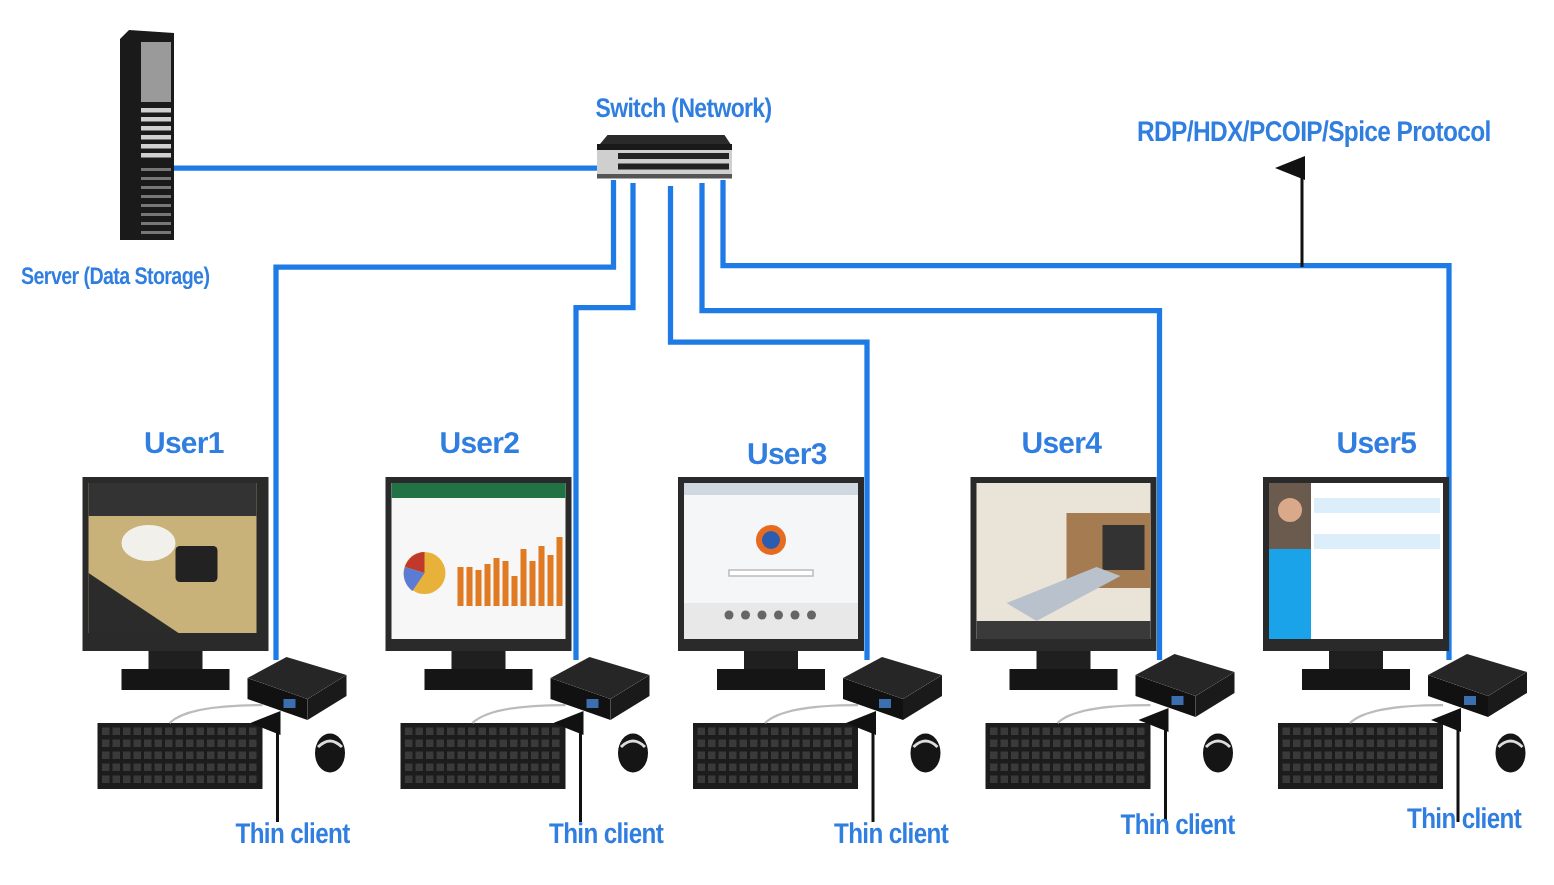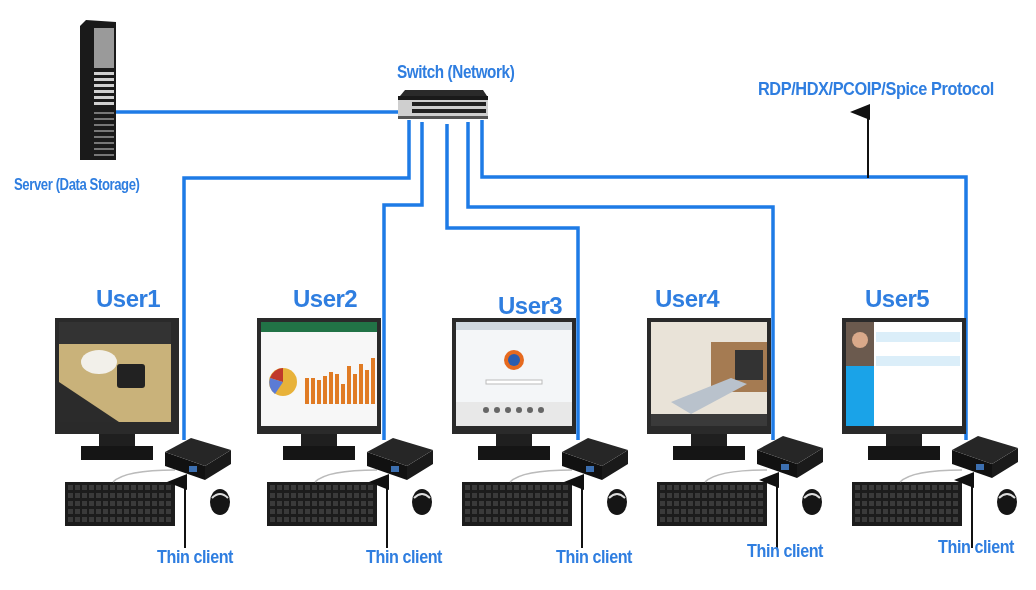--- a/index.html
+++ b/index.html
@@ -2,21 +2,21 @@
 <html><head>
 <meta charset="utf-8">
 <style>
   html, body { margin:0; padding:0; background:#ffffff; }
   body { width:1036px; height:590px; position:relative; overflow:hidden; font-family:"Liberation Sans", sans-serif; }
   #diagram { position:absolute; left:0; top:0; width:1036px; height:590px; }
   .lbl { position:absolute; color:#2f7ee0; font-family:"Liberation Sans", sans-serif; font-weight:bold; letter-spacing:-0.5px; white-space:nowrap; }
   .lbl-server { left:14px; top:176px; font-size:16px; transform:scaleX(0.82); transform-origin:left top; }
   .lbl-switch { left:397px; top:62px; font-size:18px; transform:scaleX(0.85); transform-origin:left top; }
   .lbl-proto { left:758px; top:78px; font-size:19px; transform:scaleX(0.86); transform-origin:left top; }
-  .lbl-user { font-size:24px; top:285px;text-align:right; }
+  .lbl-user { font-size:20px; top:285px;text-align:right; }
   .lbl-tc { font-size:19px; transform:scaleX(0.85); transform-origin:left top; }
 </style>
 </head>
 <body>
 
 <svg id="diagram" viewBox="0 0 1036 590" xmlns="http://www.w3.org/2000/svg">
   <defs>
     <marker id="ah" markerWidth="8" markerHeight="10" refX="4" refY="9" orient="auto">
       <path d="M0,10 L4,0 L8,10 Z" fill="#111"></path>
     </marker>
@@ -601,20 +601,20 @@
     </g>
 </svg>
 
 <div class="lbl lbl-server">Server (Data Storage)</div>
 <div class="lbl lbl-switch">Switch (Network)</div>
 <div class="lbl lbl-proto">RDP/HDX/PCOIP/Spice Protocol</div>
 
 <div class="lbl lbl-user" style="left:96px">User1</div>
 <div class="lbl lbl-user" style="left:293px">User2</div>
 <div class="lbl lbl-user" style="left:498px;top:292px">User3</div>
-<div class="lbl lbl-user" style="left:655px">User4</div>
-<div class="lbl lbl-user" style="left:865px">User5</div>
+<div class="lbl lbl-user" style="left:681px">User4</div>
+<div class="lbl lbl-user" style="left:891px">User5</div>
 
 <div class="lbl lbl-tc" style="left:157px;top:546px">Thin client</div>
 <div class="lbl lbl-tc" style="left:366px;top:546px">Thin client</div>
 <div class="lbl lbl-tc" style="left:556px;top:546px">Thin client</div>
 <div class="lbl lbl-tc" style="left:747px;top:540px">Thin client</div>
 <div class="lbl lbl-tc" style="left:938px;top:536px">Thin client</div>
 
 </body></html>

